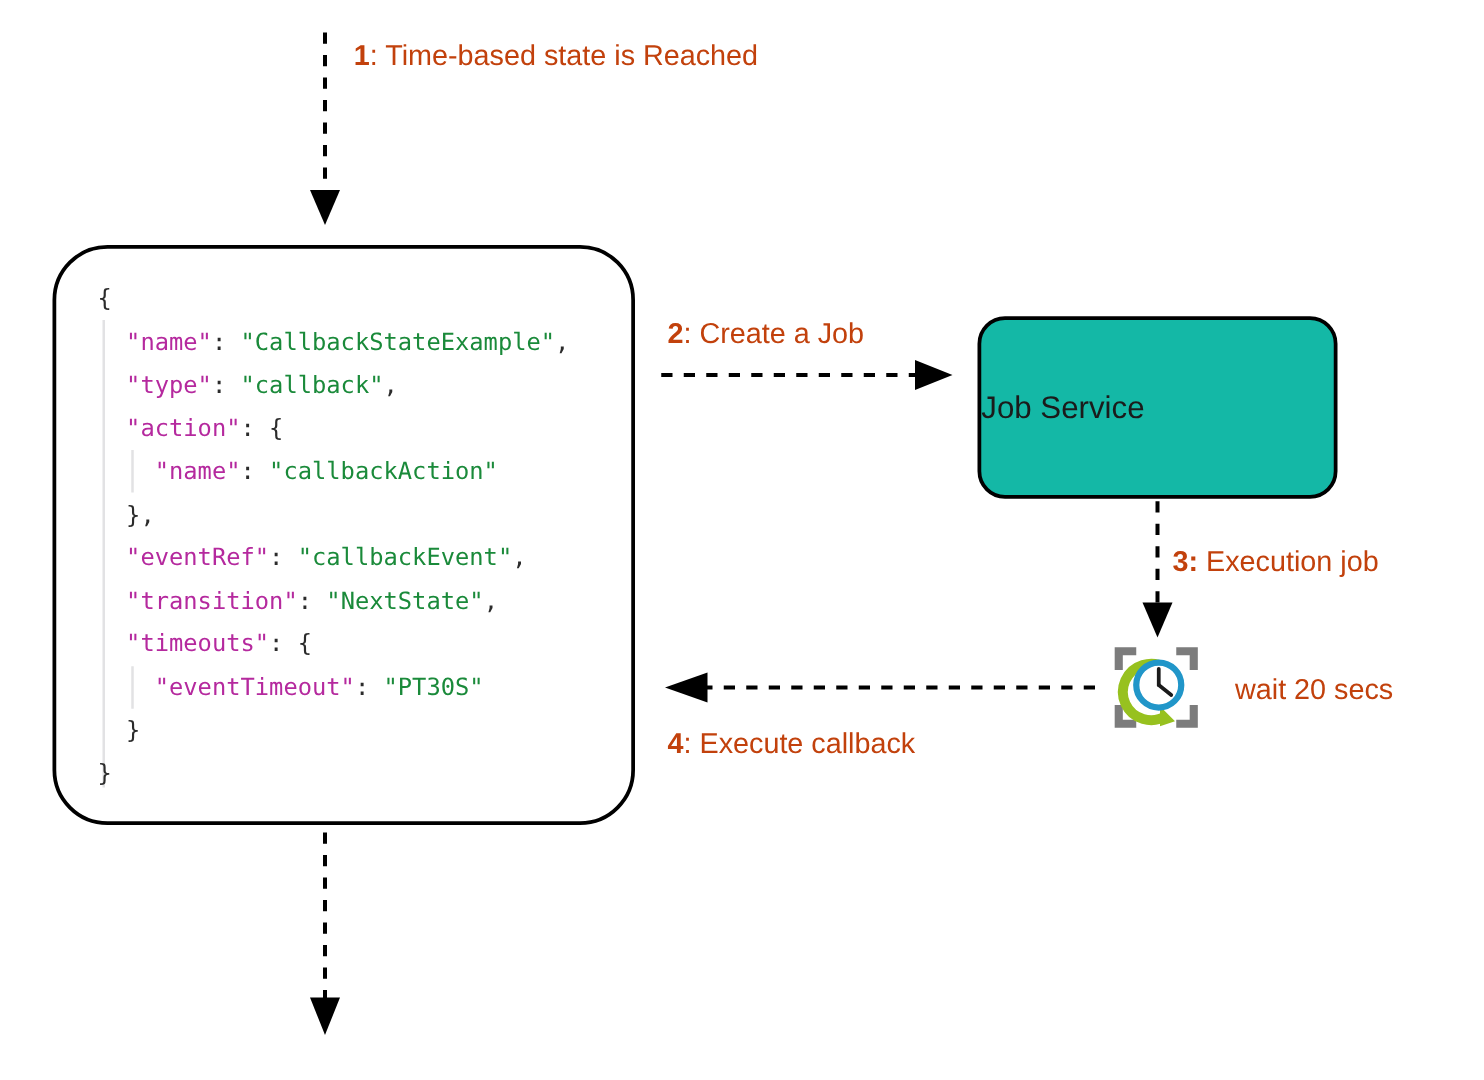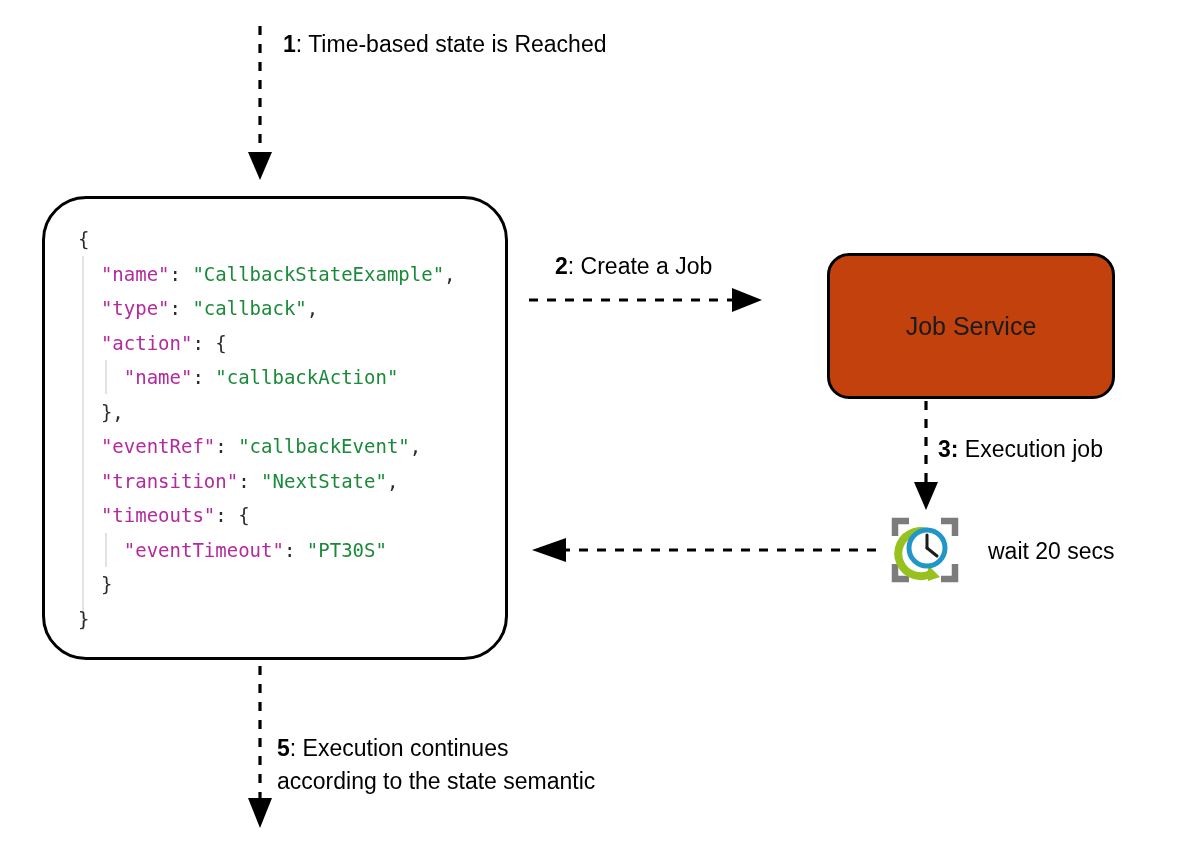--- a/index.html
+++ b/index.html
@@ -75,44 +75,43 @@
 
   
   .service-box {
     position: absolute;
     left: 782px;
     top: 253px;
     width: 288px;
     height: 146px;
     border: 3px solid #000000;
     border-radius: 22px;
-    background: #c2410c;
+    background: #14b8a6;
     box-sizing: border-box;
     display: flex;
     align-items: center;
-    justify-content: center;
-    margin-left: 45px;
+    justify-content: flex-start;
   }
   .service-label {
     font-size: 25px;
     color: #1b1b1b;
   }
 
   
   .lbl {
     position: absolute;
     font-size: 23px;
     line-height: 33px;
-    color: #000000;
+    color: #c2410c;
     white-space: pre-wrap;
   }
   .lbl b { font-weight: bold; }
 
   .lbl-1 { left: 283px; top: 28px; width: 330px; }
-  .lbl-2 { left: 534px; top: 250px; width: 250px; margin-left: 21px; }
+  .lbl-2 { left: 534px; top: 250px; width: 250px; }
   .lbl-3 { left: 938px; top: 433px; width: 240px; }
   .lbl-4 { left: 534px; top: 578px; width: 300px; }
   .lbl-5 { left: 277px; top: 732px; width: 330px; }
   .lbl-wait { left: 988px; top: 535px; width: 200px; }
 
   
   #arrows {
     position: absolute;
     left: 0;
     top: 0;
@@ -197,18 +196,18 @@
       <line x1="39" y1="33" x2="49" y2="41" stroke="#1b1b1b" stroke-width="3" stroke-linecap="round"></line>
     </svg>
   </div>
 
   <div class="lbl lbl-1"><b>1</b><span>: </span><span>Time-based state is Reached</span></div>
 
   <div class="lbl lbl-2"><b>2</b><span>: </span><span>Create a Job</span></div>
 
   <div class="lbl lbl-3"><b>3:</b><span> </span><span>Execution job</span></div>
 
-
-  <div class="lbl lbl-5"><b>5</b><span>: </span><span>Execution continues according to the state semantic</span></div>
+  <div class="lbl lbl-4"><b>4</b><span>: </span><span>Execute callback</span></div>
+
 
   <div class="lbl lbl-wait">wait 20 secs</div>
 
 </div>
 
 </body></html>

